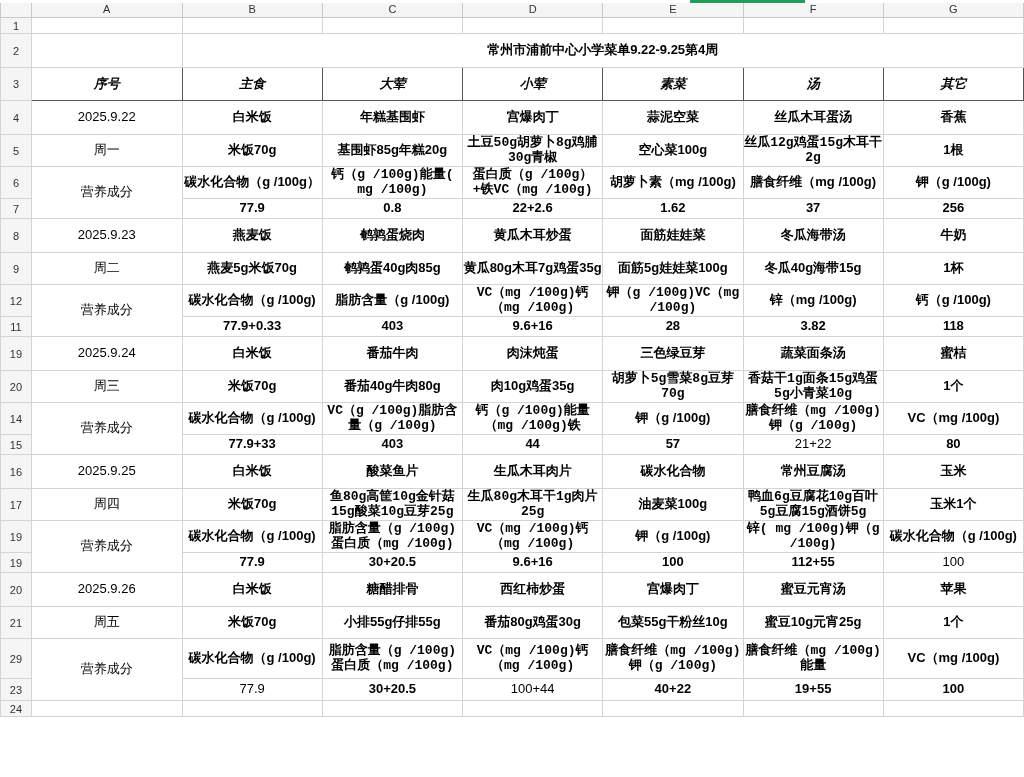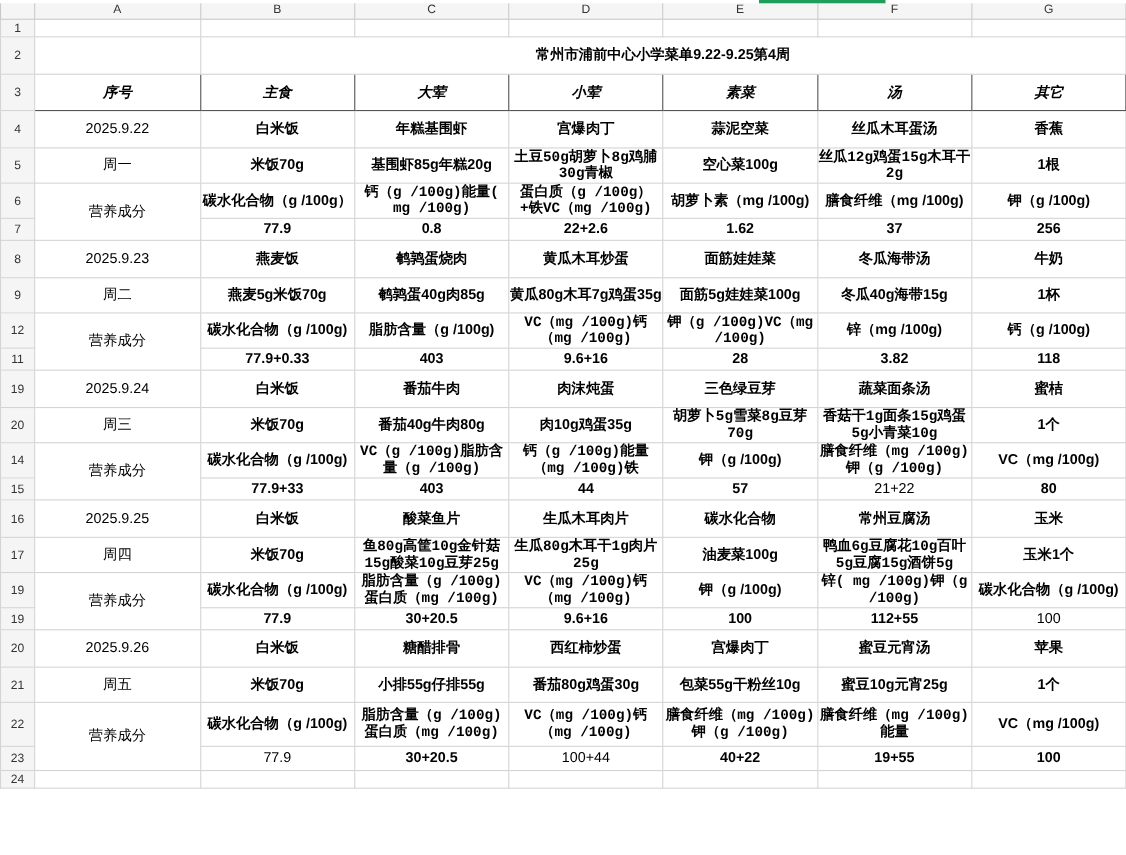--- a/index.html
+++ b/index.html
@@ -324,21 +324,21 @@
       <td class="rowhdr">21</td>
       <td class="cell md">周五</td>
       <td class="cell b md">米饭70g</td>
       <td class="cell b md">小排55g仔排55g</td>
       <td class="cell b md">番茄80g鸡蛋30g</td>
       <td class="cell b sm">包菜55g干粉丝10g</td>
       <td class="cell b md">蜜豆10g元宵25g</td>
       <td class="cell b md">1个</td>
     </tr>
     <tr style="height:40px">
-      <td class="rowhdr">22</td>
+      <td class="rowhdr">29</td>
       <td class="cell md" rowspan="2">营养成分</td>
       <td class="cell b sm">碳水化合物（g /100g)</td>
       <td class="cell b xs wrapc">脂肪含量（g /100g)蛋白质（mg /100g)</td>
       <td class="cell b xs wrapc">VC（mg /100g)钙（mg /100g)</td>
       <td class="cell b xs wrapc">膳食纤维（mg /100g)钾（g /100g)</td>
       <td class="cell b xs wrapc">膳食纤维（mg /100g)能量</td>
       <td class="cell b sm">VC（mg /100g)</td>
     </tr>
     <tr style="height:22px">
       <td class="rowhdr">23</td>

